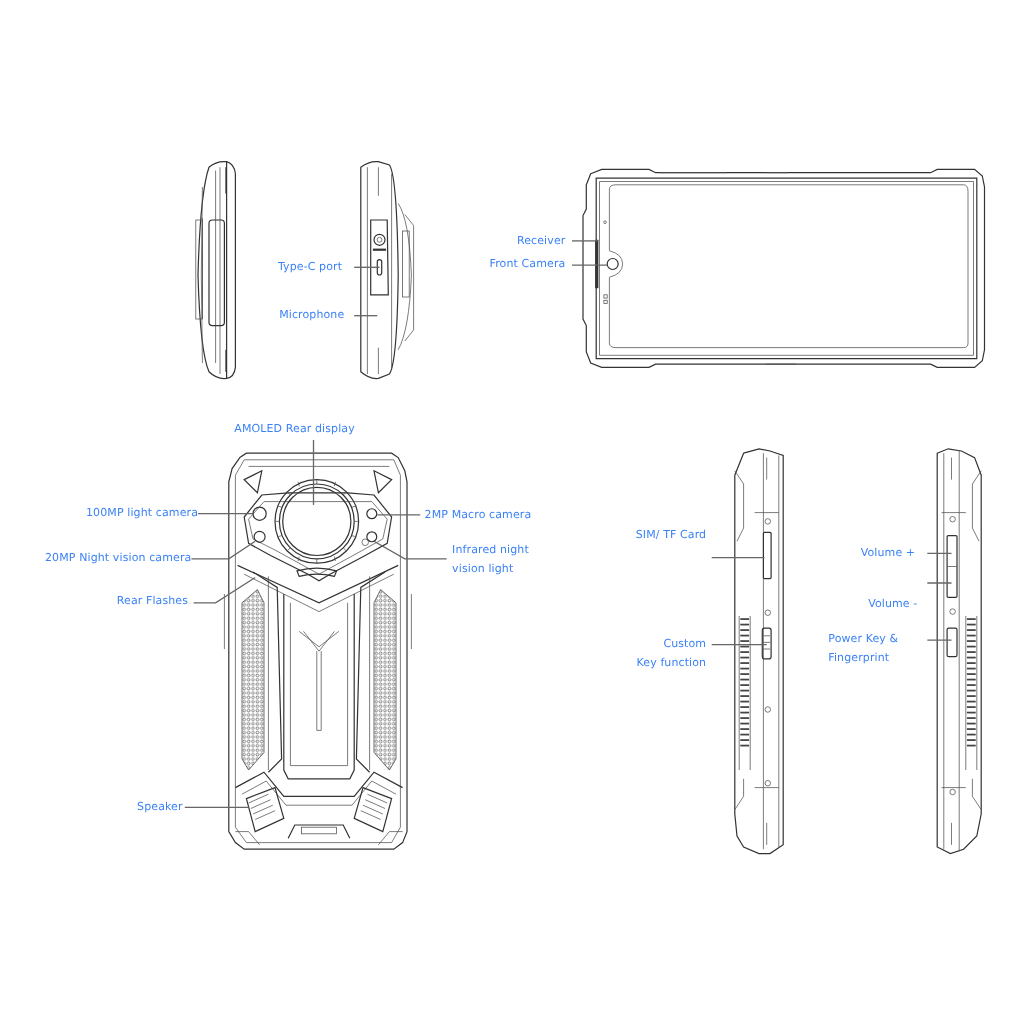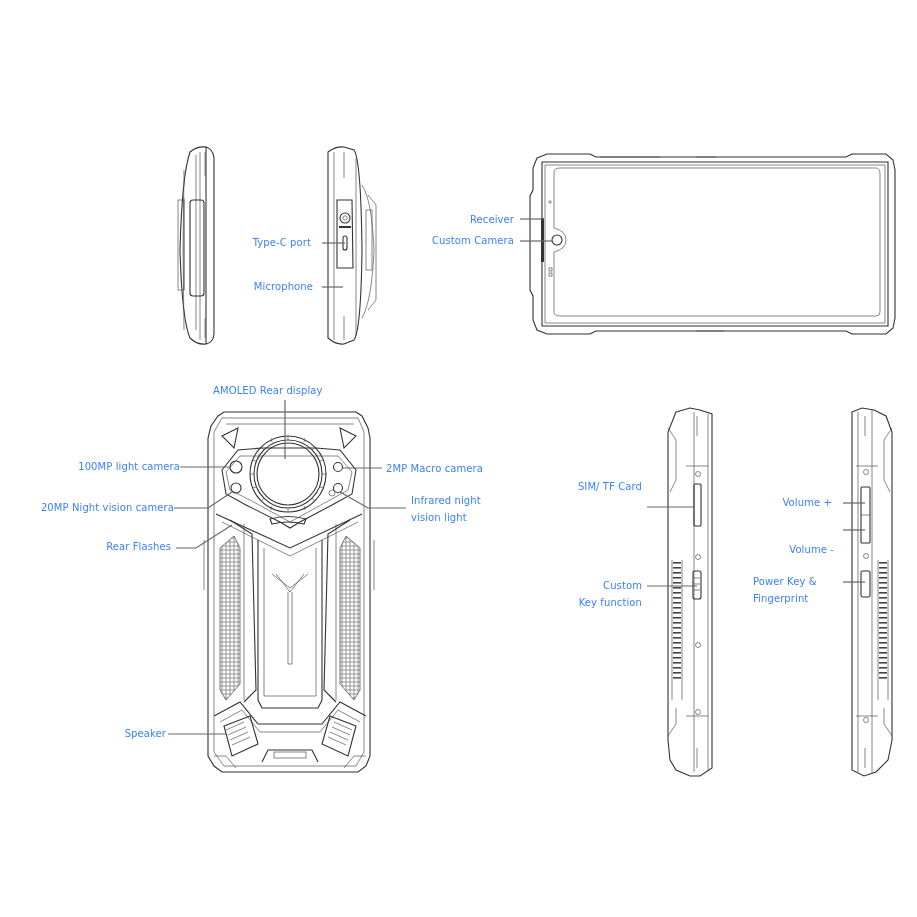--- a/index.html
+++ b/index.html
@@ -274,21 +274,21 @@
     <path class="lead" d="M843 503 L865 503"></path>
     <path class="lead" d="M843 530 L865 530"></path>
     <path class="lead" d="M843 582 L865 582"></path>
   </g>
 </svg>
 
 <div class="lbl r" style="right:606px; top:234px;">Type-C port</div>
 <div class="lbl r" style="right:604px; top:278px;">Microphone</div>
 
 <div class="lbl r" style="right:403px; top:211px;">Receiver</div>
-<div class="lbl r" style="right:403px; top:232px;">Custom Camera</div>
+<div class="lbl r" style="right:403px; top:232px;">Front Camera</div>
 
 <div class="lbl" style="left:213px; top:382px;">AMOLED Rear display</div>
 <div class="lbl r" style="right:737px; top:458px;">100MP light camera</div>
 <div class="lbl" style="left:386px; top:460px;">2MP  Macro camera</div>
 <div class="lbl r" style="right:743px; top:499px;">20MP Night vision camera</div>
 <div class="lbl" style="left:411px; top:492px;">Infrared night</div>
 <div class="lbl" style="left:411px; top:509px;">vision light</div>
 <div class="lbl r" style="right:746px; top:538px;">Rear Flashes</div>
 <div class="lbl r" style="right:751px; top:725px;">Speaker</div>
 

